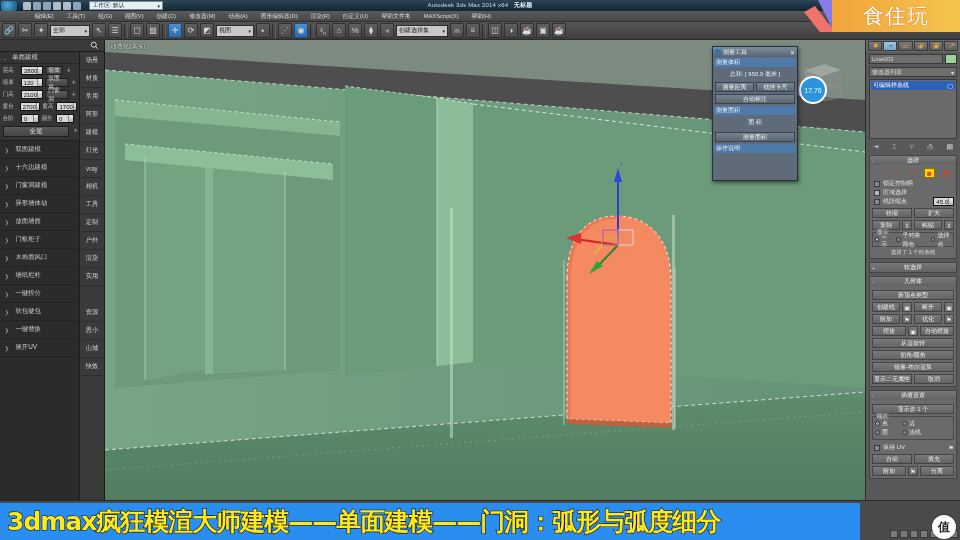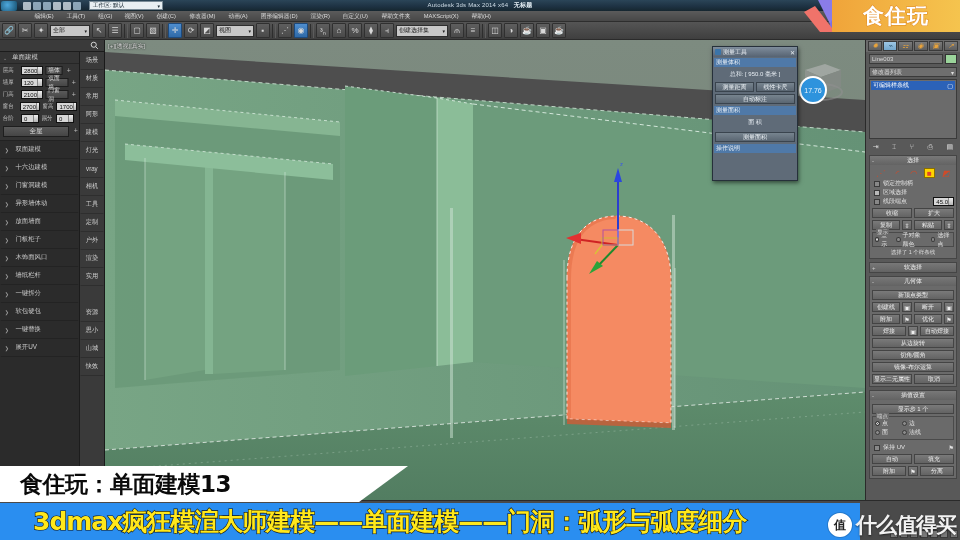--- a/index.html
+++ b/index.html
@@ -269,21 +269,21 @@
     position:absolute; left:0; top:466px; width:408px; height:36px; z-index:20;
     background:#fff; display:flex; align-items:center; padding-left:20px;
     clip-path: polygon(0 0, 100% 0, 88% 100%, 0 100%);
   }
   .banner-white .t {
     font-size:23px; font-weight:bold; color:#0a0a0a; white-space:nowrap;
     font-family:"DejaVu Sans", sans-serif; letter-spacing:-.5px;
   }
   .banner-blue {
     position:absolute; left:0; top:503px; width:860px; height:37px; z-index:20;
-    background:#2a8ef0; display:flex; align-items:center; padding-left:33px;
+    background:#2a8ef0; display:flex; align-items:center; padding-left:7px;
     overflow:hidden;
   }
   .banner-blue .t {
     font-size:25px; font-weight:bold; color:#ffe81b; white-space:nowrap;
     font-family:"DejaVu Sans", sans-serif;
     -webkit-text-stroke:1.2px #111;
     paint-order: stroke fill;
     letter-spacing:-1px;
   }
   .wm {
@@ -308,21 +308,21 @@
   .brandlogo {
     position:absolute; right:0; top:0; width:200px; height:32px; z-index:25;
     overflow:hidden;
   }
   .brand-yellow {
     position:absolute; right:0; top:0; width:128px; height:32px;
     background:linear-gradient(90deg,#f0a43a,#f5c44e);
     display:flex; align-items:center; justify-content:center;
   }
   .brand-yellow span {
-    font-size:21px; font-weight:bold; color:#fff;
+    font-size:21px; font-weight:normal; color:#fff;
     font-family:"DejaVu Sans", sans-serif;
     -webkit-text-stroke:1px #e08a22; paint-order: stroke fill;
     letter-spacing:1px;
   }
 </style>
 </head>
 <body>
 
 <div id="app">
 
@@ -883,26 +883,22 @@
       <polygon points="82,0 106,0 90,32 66,32" fill="#7d6fe0"></polygon>
       <polygon points="55,6 75,32 60,32 44,12" fill="#f0736a"></polygon>
       <polygon points="104,2 116,2 100,30 88,30" fill="#f5a43c"></polygon>
       <circle cx="118" cy="5" r="3.5" fill="#f5a43c"></circle>
     </svg>
     <div class="brand-yellow">
       <span>食住玩</span>
     </div>
   </div>
 
-  <div class="banner-white">
-    <div class="t">食住玩：单面建模13</div>
-  </div>
 
   <div class="banner-blue">
     <div class="t">3dmax疯狂模渲大师建模——单面建模——门洞：弧形与弧度细分</div>
   </div>
 
   <div class="wm">
     <div class="wm-badge">值</div>
-    <div class="wm-text">什么值得买</div>
   </div>
 
 </div>
 
 </body></html>

